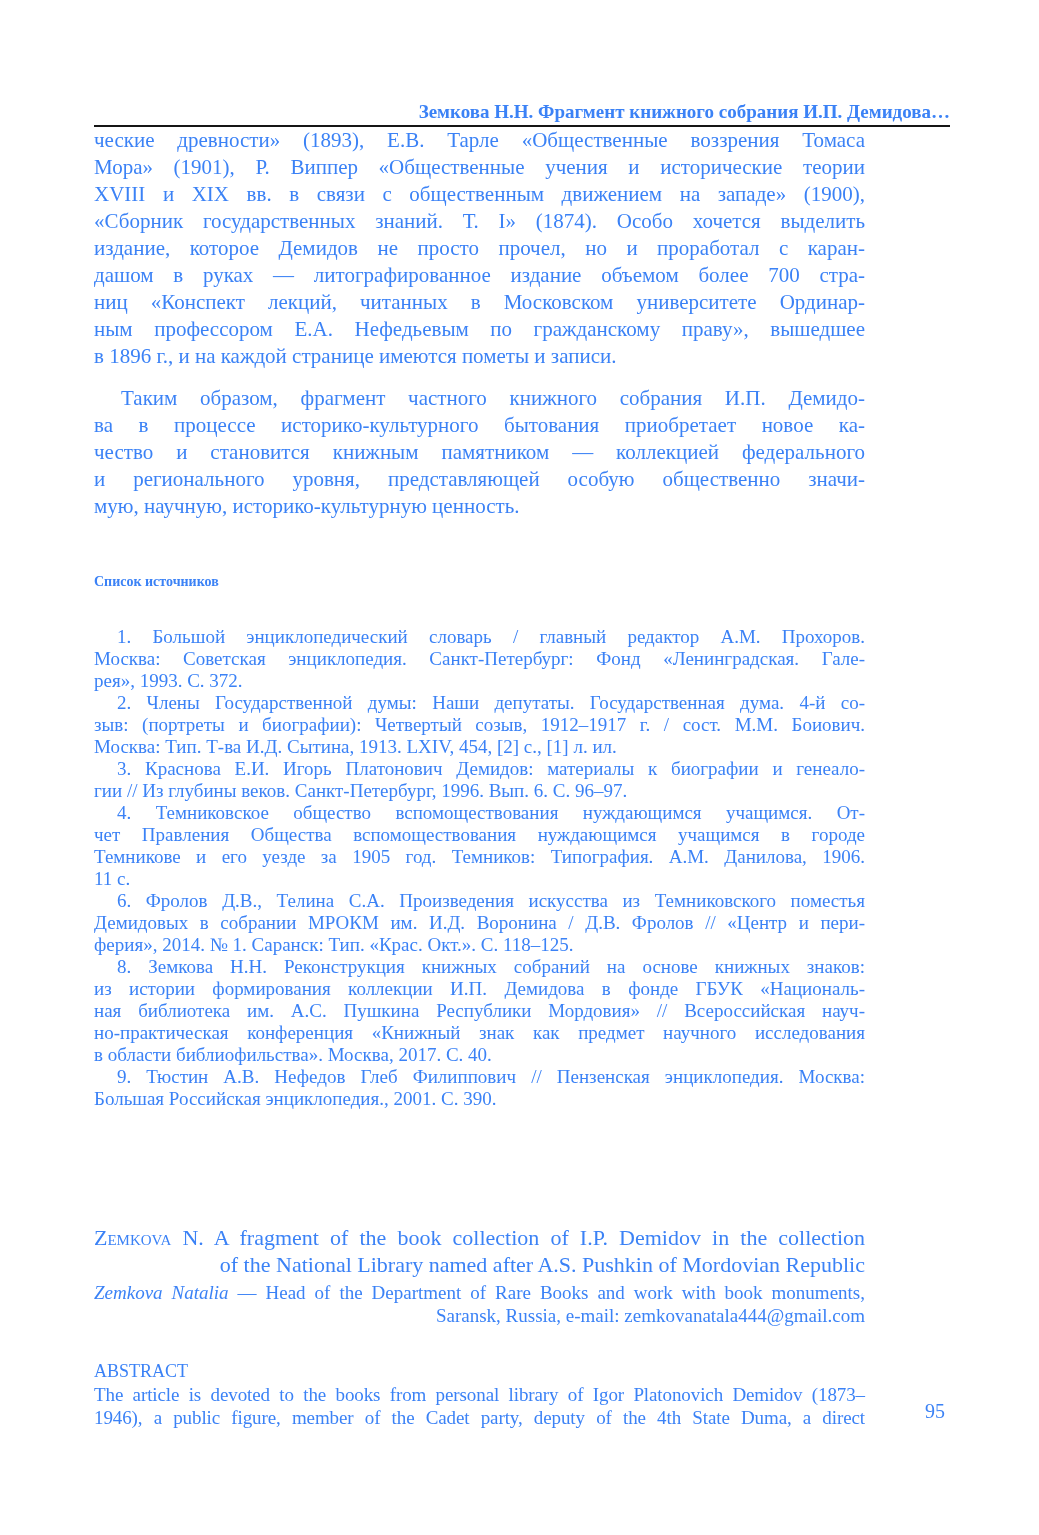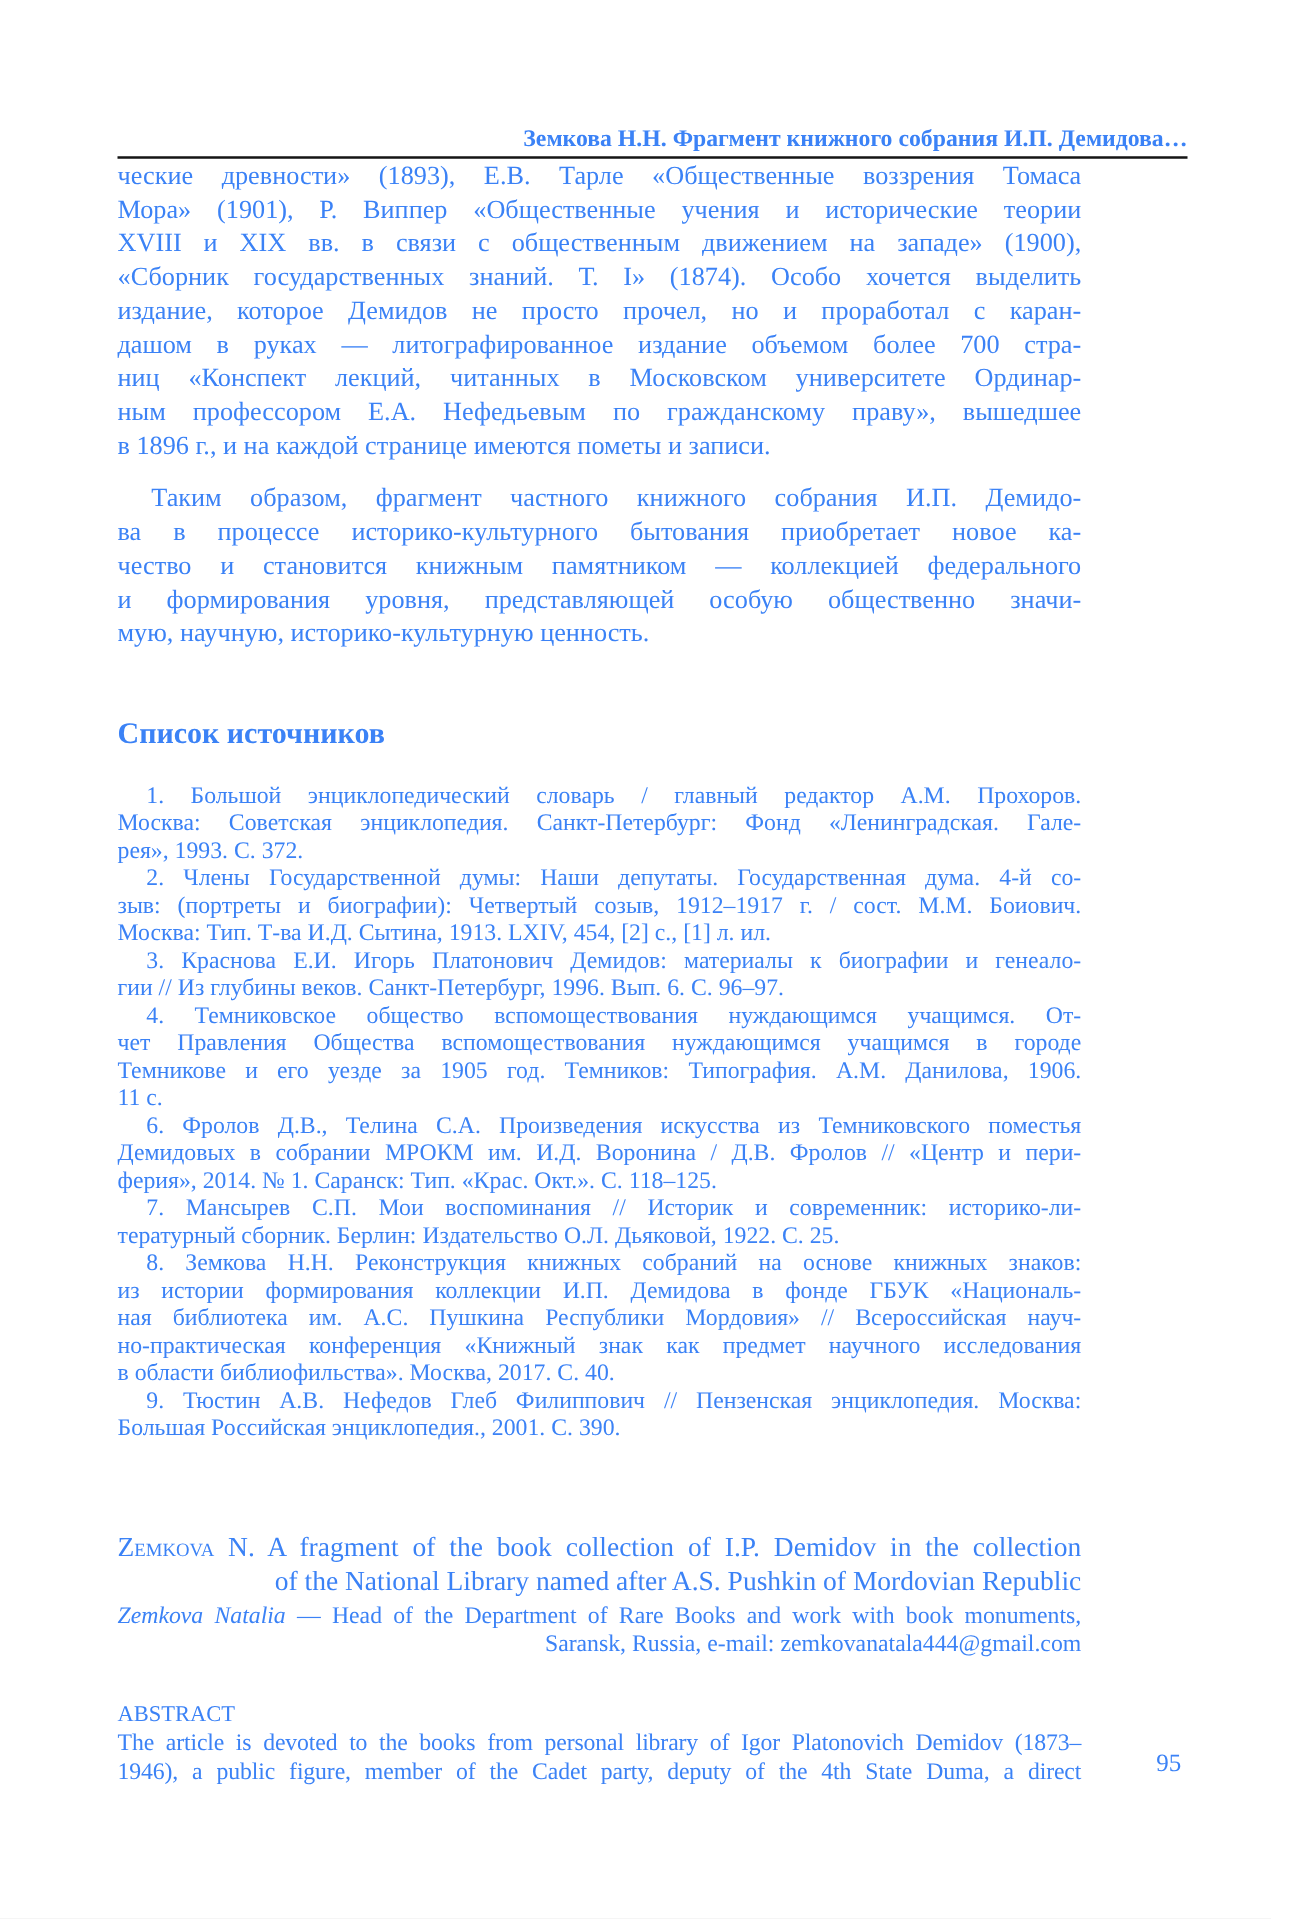--- a/index.html
+++ b/index.html
@@ -37,21 +37,21 @@
   .jline { text-align: justify; text-align-last: justify; }
   .jline.jlast { text-align-last: left; }
   .tline { text-align: right; }
 
   .indent-first > .jline:first-child { text-indent: 27px; }
 
   .sources-heading {
     top: 574px;
     left: 94px;
     margin: 0;
-    font-size: 24px;
+    font-size: 14px;
     font-weight: 700;
   }
 
   .refs { top: 626px; font-size: 19px; line-height: 22px; }
   .ref > .jline:first-child { text-indent: 23px; }
 
   .eng-title { top: 1224px; font-size: 22px; line-height: 27px; }
   .smallcaps { font-variant: small-caps; }
 
   .author { top: 1281px; font-size: 19px; line-height: 23px; }
@@ -80,21 +80,21 @@
       <div class="jline">дашом в руках — литографированное издание объемом более 700 стра-</div>
       <div class="jline">ниц «Конспект лекций, читанных в Московском университете Ординар-</div>
       <div class="jline">ным профессором Е.А. Нефедьевым по гражданскому праву», вышедшее</div>
       <div class="jline jlast">в 1896 г., и на каждой странице имеются пометы и записи.</div>
     </div>
 
   <div class="abs col para2 indent-first">
       <div class="jline">Таким образом, фрагмент частного книжного собрания И.П. Демидо-</div>
       <div class="jline">ва в процессе историко-культурного бытования приобретает новое ка-</div>
       <div class="jline">чество и становится книжным памятником — коллекцией федерального</div>
-      <div class="jline">и формирования уровня, представляющей особую общественно значи-</div>
+      <div class="jline">и регионального уровня, представляющей особую общественно значи-</div>
       <div class="jline jlast">мую, научную, историко-культурную ценность.</div>
     </div>
 
   <h2 class="abs sources-heading">Список источников</h2>
 
   <div class="abs col refs">
     <div class="ref">
         <div class="jline">1. Большой энциклопедический словарь / главный редактор А.М. Прохоров.</div>
         <div class="jline">Москва: Советская энциклопедия. Санкт-Петербург: Фонд «Ленинградская. Гале-</div>
         <div class="jline jlast">рея», 1993. С. 372.</div>
@@ -111,24 +111,20 @@
     <div class="ref">
         <div class="jline">4. Темниковское общество вспомоществования нуждающимся учащимся. От-</div>
         <div class="jline">чет Правления Общества вспомоществования нуждающимся учащимся в городе</div>
         <div class="jline">Темникове и его уезде за 1905 год. Темников: Типография. А.М. Данилова, 1906.</div>
         <div class="jline jlast">11 с.</div>
       </div>
     <div class="ref">
         <div class="jline">6. Фролов Д.В., Телина С.А. Произведения искусства из Темниковского поместья</div>
         <div class="jline">Демидовых в собрании МРОКМ им. И.Д. Воронина / Д.В. Фролов // «Центр и пери-</div>
         <div class="jline jlast">ферия», 2014. № 1. Саранск: Тип. «Крас. Окт.». С. 118–125.</div>
-      </div>
-    <div class="ref">
-        <div class="jline">7. Мансырев С.П. Мои воспоминания // Историк и современник: историко-ли-</div>
-        <div class="jline jlast">тературный сборник. Берлин: Издательство О.Л. Дьяковой, 1922. С. 25.</div>
       </div>
     <div class="ref">
         <div class="jline">8. Земкова Н.Н. Реконструкция книжных собраний на основе книжных знаков:</div>
         <div class="jline">из истории формирования коллекции И.П. Демидова в фонде ГБУК «Националь-</div>
         <div class="jline">ная библиотека им. А.С. Пушкина Республики Мордовия» // Всероссийская науч-</div>
         <div class="jline">но-практическая конференция «Книжный знак как предмет научного исследования</div>
         <div class="jline jlast">в области библиофильства». Москва, 2017. С. 40.</div>
       </div>
     <div class="ref">
         <div class="jline">9. Тюстин А.В. Нефедов Глеб Филиппович // Пензенская энциклопедия. Москва:</div>

